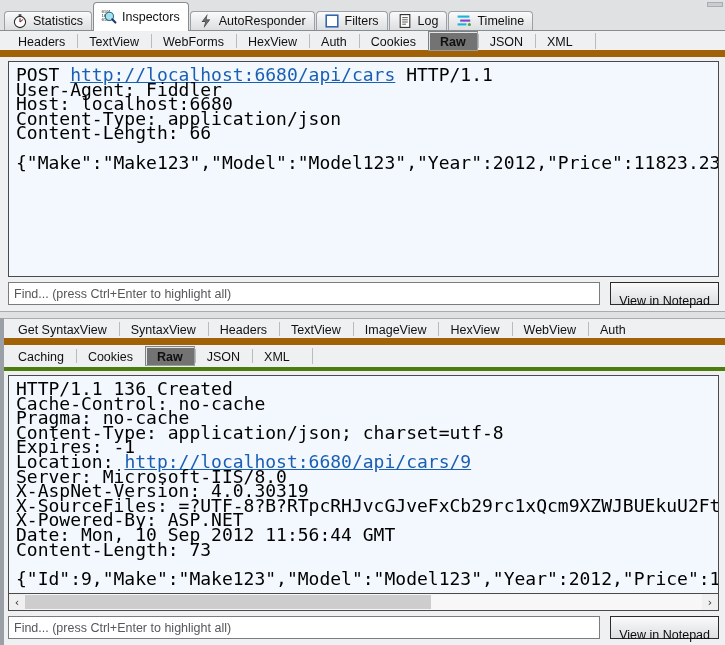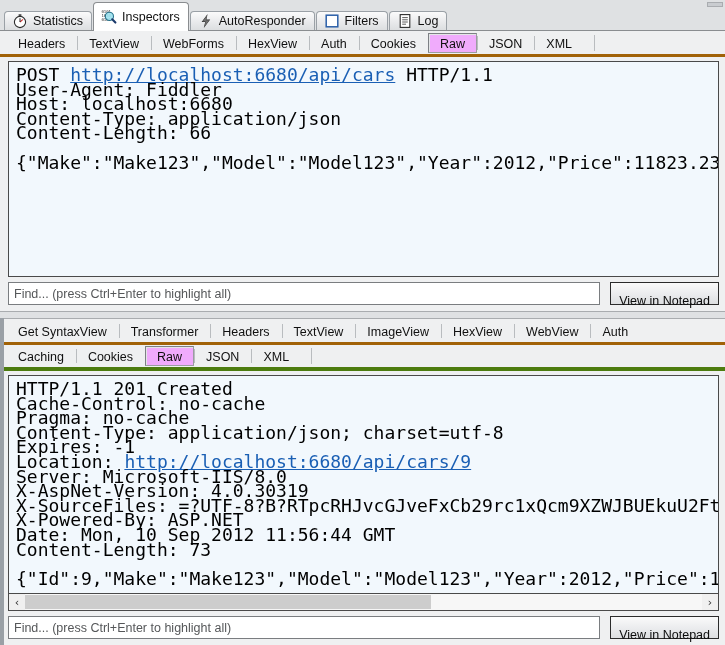--- a/index.html
+++ b/index.html
@@ -74,21 +74,21 @@
     width: 16px;
     height: 5px;
     background: #c9ccd0;
     border: 1px solid #a9acb0;
     box-sizing: border-box;
   }
 
   
   .subtabs {
     background: #eff0f1;
-    border-bottom: 3px solid #a16207;
+    border-bottom: 7px solid #a16207;
     display: flex;
     align-items: center;
     height: 26px;
     padding-left: 6px;
     box-sizing: border-box;
     flex: none;
   }
   .subtabs.row2 {
     border-bottom: 4px solid #4d7c0f;
   }
@@ -106,25 +106,26 @@
   .stab + .stab::before {
     content: "";
     position: absolute;
     left: -1px;
     top: 2px;
     bottom: 2px;
     width: 1px;
     background: #b9bcbf;
   }
   .stab.sel {
-    background: #f0abfc;
+    background: #737373;
     border: 1px solid #9a9da0;
     border-top-color: #7d8084;
     border-left-color: #7d8084;
     box-shadow: inset 1px 1px 0 #e4e5e7;
+    font-weight: bold;
   }
   .stab.sel::before { display: none; }
   .stab-end {
     width: 1px;
     height: 16px;
     background: #b9bcbf;
     margin-left: 10px;
     flex: none;
   }
 
@@ -311,20 +312,29 @@
       <svg class="mtab-ico" viewBox="0 0 16 16">
         <rect x="3.2" y="1.6" width="9.6" height="12.8" fill="#ffffff" stroke="#2b2b2b" stroke-width="1.1"></rect>
         <line x1="5.2" y1="4.6" x2="10.8" y2="4.6" stroke="#4a4a4a" stroke-width="0.9"></line>
         <line x1="5.2" y1="6.8" x2="10.8" y2="6.8" stroke="#4a4a4a" stroke-width="0.9"></line>
         <line x1="5.2" y1="9" x2="10.8" y2="9" stroke="#4a4a4a" stroke-width="0.9"></line>
         <line x1="5.2" y1="11.2" x2="9" y2="11.2" stroke="#4a4a4a" stroke-width="0.9"></line>
       </svg>
       <span>Log</span>
     </div>
 
+    <div class="mtab">
+      <svg class="mtab-ico" viewBox="0 0 16 16">
+        <line x1="1.6" y1="3.6" x2="13.4" y2="3.6" stroke="#15b6d6" stroke-width="2.1"></line>
+        <line x1="4.2" y1="7.6" x2="14.2" y2="7.6" stroke="#8a3fd1" stroke-width="2.1"></line>
+        <line x1="1.6" y1="11.4" x2="10.4" y2="11.4" stroke="#15b6d6" stroke-width="2.1"></line>
+        <circle cx="13.4" cy="11.6" r="1.5" fill="#3fa63f"></circle>
+      </svg>
+      <span>Timeline</span>
+    </div>
 
     <div class="corner"></div>
   </div>
 
   <div class="pane pane-req">
 
     <div class="subtabs">
       <div class="stab"><span>Headers</span></div>
       <div class="stab"><span>TextView</span></div>
       <div class="stab"><span>WebForms</span></div>
@@ -356,41 +366,41 @@
       <div class="notepad-btn">View in Notepad</div>
     </div>
   </div>
 
   <div class="splitter"></div>
 
   <div class="pane pane-res">
 
     <div class="subtabs">
       <div class="stab"><span>Get SyntaxView</span></div>
-      <div class="stab"><span>Transformer</span></div>
+      <div class="stab"><span>SyntaxView</span></div>
       <div class="stab"><span>Headers</span></div>
       <div class="stab"><span>TextView</span></div>
       <div class="stab"><span>ImageView</span></div>
       <div class="stab"><span>HexView</span></div>
       <div class="stab"><span>WebView</span></div>
       <div class="stab"><span>Auth</span></div>
     </div>
 
     <div class="subtabs row2">
       <div class="stab"><span>Caching</span></div>
       <div class="stab"><span>Cookies</span></div>
       <div class="stab sel"><span>Raw</span></div>
       <div class="stab"><span>JSON</span></div>
       <div class="stab"><span>XML</span></div>
       <div class="stab-end"></div>
     </div>
 
     <div class="viewer-wrap">
       <div class="viewer">
-        <pre class="rawtext"><span>HTTP/1.1 201 Created
+        <pre class="rawtext"><span>HTTP/1.1 136 Created
 Cache-Control: no-cache
 Pragma: no-cache
 Content-Type: application/json; charset=utf-8
 Expires: -1
 Location: </span><span class="lnk">http://localhost:6680/api/cars/9</span><span>
 Server: Microsoft-IIS/8.0
 X-AspNet-Version: 4.0.30319
 X-SourceFiles: =?UTF-8?B?RTpcRHJvcGJveFxCb29rc1xQcm9XZWJBUEkuU2FtcGxlc1xDaGFw
 X-Powered-By: ASP.NET
 Date: Mon, 10 Sep 2012 11:56:44 GMT

